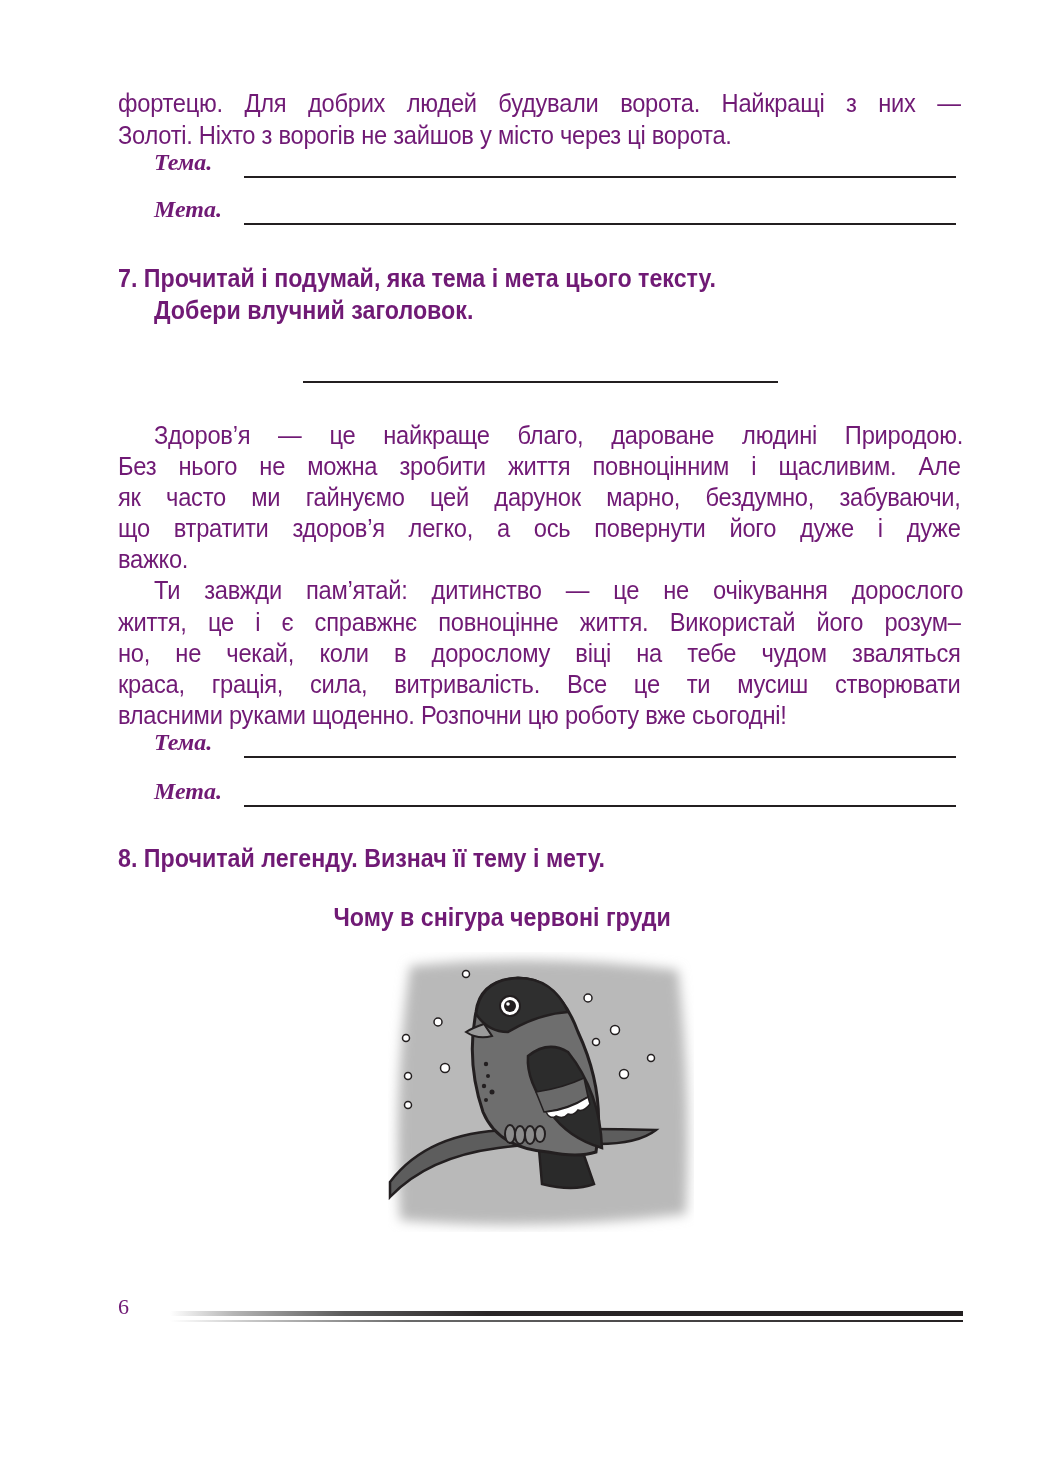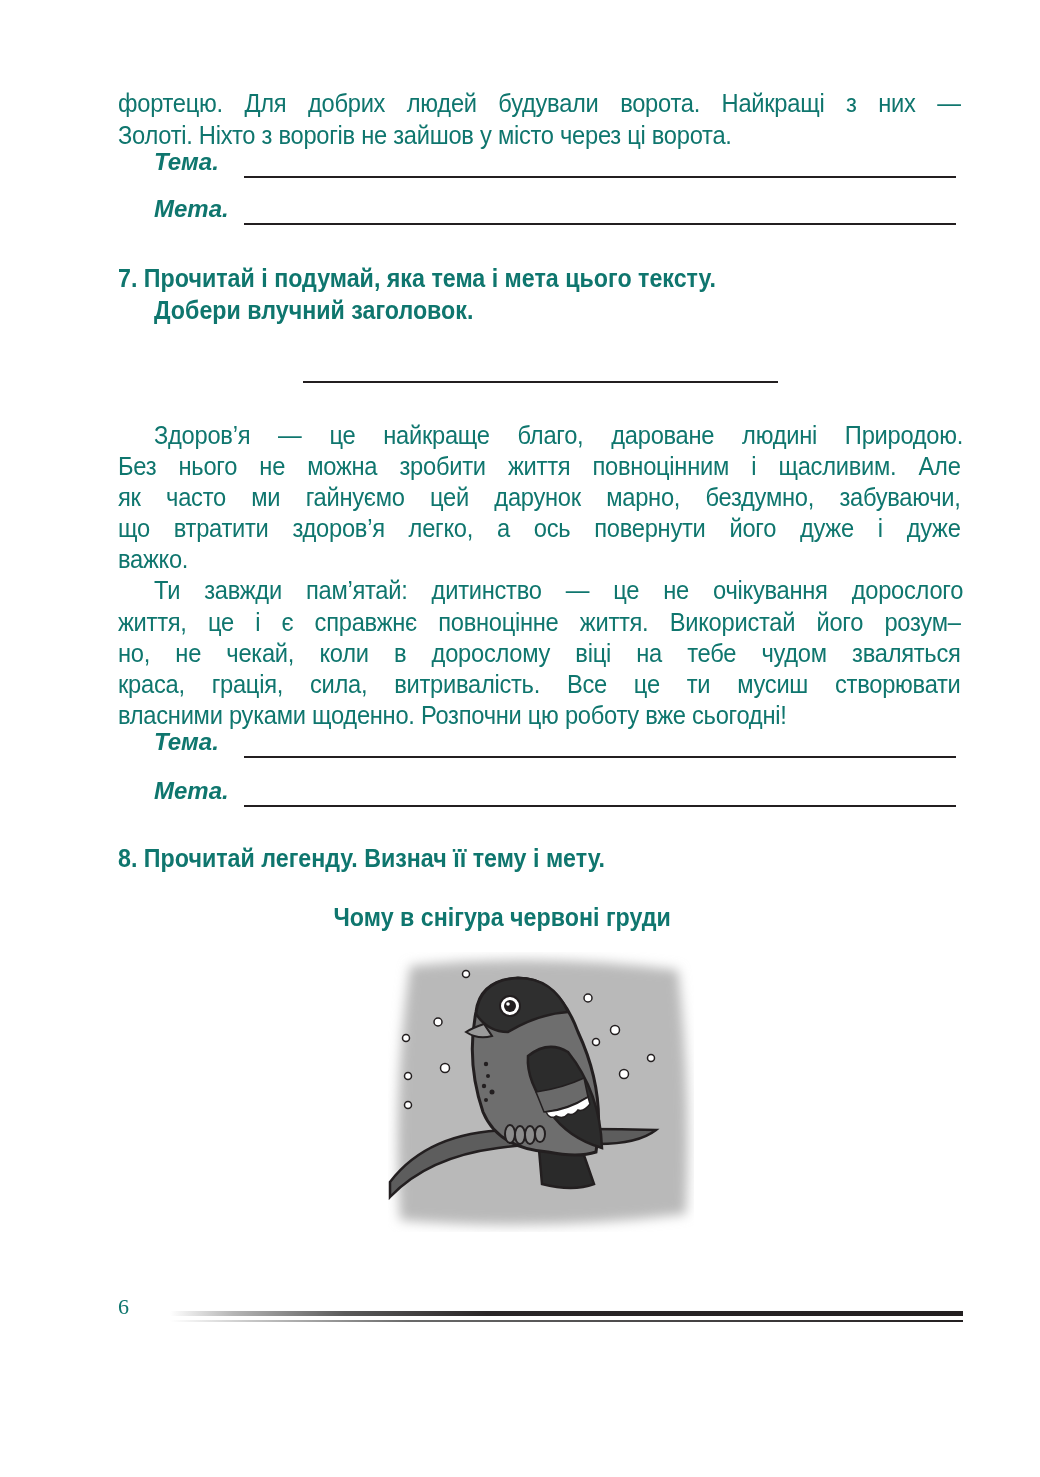--- a/index.html
+++ b/index.html
@@ -1,32 +1,32 @@
 <!DOCTYPE html>
 <html><head>
   <meta charset="utf-8">
   <style>
     html, body { margin: 0; padding: 0; background: #ffffff; }
     body { width: 1040px; height: 1477px; position: relative; overflow: hidden; }
-    .page { position: absolute; left: 0; top: 0; width: 1040px; height: 1477px; color: #0f766e; }
+    .page { position: absolute; left: 0; top: 0; width: 1040px; height: 1477px; color: #701a75; }
     .body-text {
       font-family: "Liberation Sans", sans-serif;
       font-size: 25.5px;
       line-height: 31.5px;
       letter-spacing: -0.3px;
       transform: scaleX(0.93);
       transform-origin: left top;
       width: 906px;
     }
     .line { position: absolute; left: 118px; white-space: nowrap; }
     .justify { text-align: justify; text-align-last: justify; width: 906px; display: block; white-space: normal; }
     .answer-row { position: absolute; left: 154px; height: 34px; width: 802px; }
     .answer-label {
       position: absolute; left: 0; bottom: 6px;
-      font-family: Liberation Sans, sans-serif;
+      font-family: Liberation Serif, serif;
       font-weight: bold; font-style: italic;
       font-size: 24px;
     }
     .answer-line { position: absolute; left: 90px; right: 0; bottom: 4px; border-bottom: 2px solid #231f20; }
     .task {
       position: absolute; left: 118px;
       font-family: "Liberation Sans", sans-serif;
       font-weight: bold; font-size: 25px; line-height: 32px;
       transform: scaleX(0.93); transform-origin: left top;
       white-space: nowrap;

